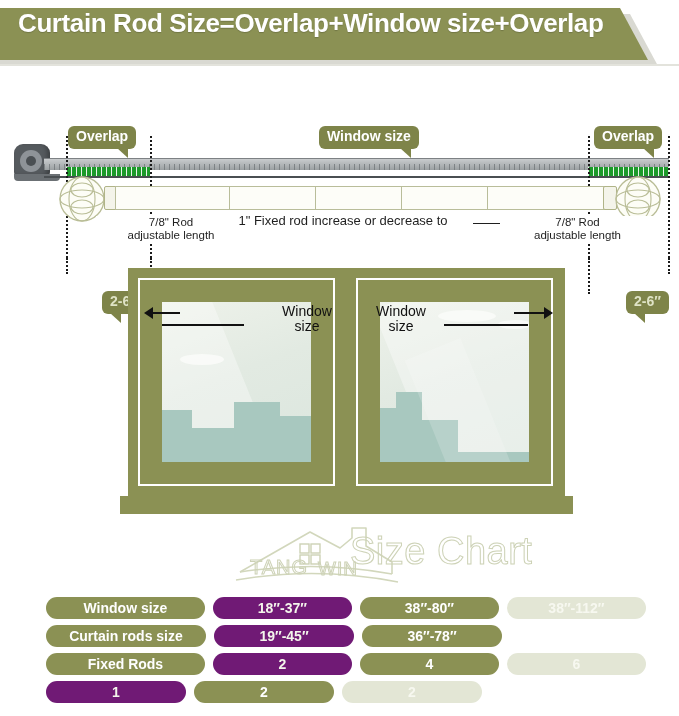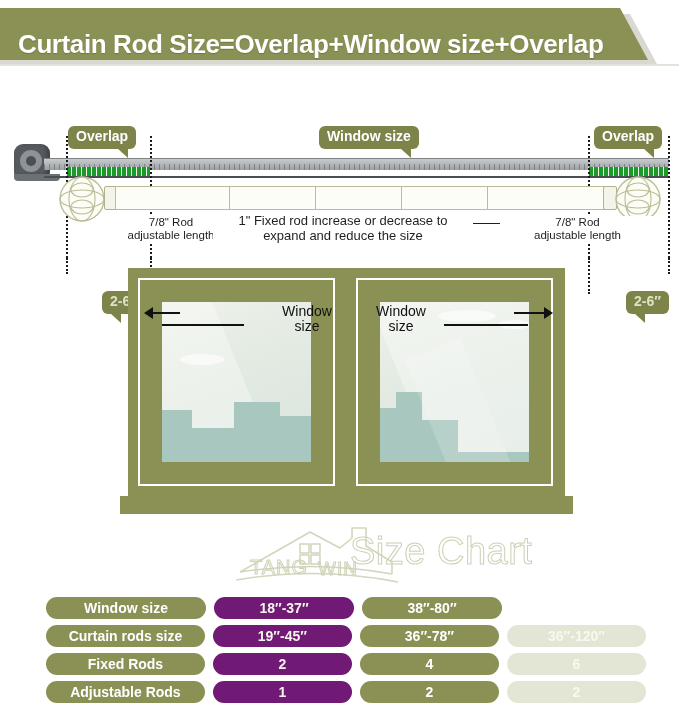--- a/index.html
+++ b/index.html
@@ -17,21 +17,21 @@
   .banner-wrap{position:absolute;left:0;top:8px;width:679px;height:58px;}
   .banner-shadow{
     position:absolute;left:0;top:6px;width:658px;height:52px;
     background:#d9d9d2;
     clip-path:polygon(0 0, 630px 0, 658px 52px, 0 52px);
   }
   .banner{
     position:absolute;left:0;top:0;width:648px;height:52px;
     background:#8b9154;
     clip-path:polygon(0 0, 620px 0, 648px 52px, 0 52px);
-    display:flex;align-items:flex-end;
+    display:flex;align-items:flex-start;
   }
   .banner-title{
     color:#ffffff;
     font-size:26px;
     font-weight:bold;
     letter-spacing:-0.4px;
     padding-left:18px;
     white-space:nowrap;
     text-shadow:0 1px 1px rgba(0,0,0,.18);
   }
@@ -290,21 +290,20 @@
     <div class="dimtick" style="left:234px;top:99px;height:12px;"></div>
     <div class="dimcap" style="left:96px;top:98px;width:150px;background:#fff;">
       <div>7/8" Rod</div>
       <div>adjustable length</div>
     </div>
 
     <div class="dimline" style="left:236px;top:105px;width:30px;"></div>
     <div class="dimline" style="left:440px;top:105px;width:40px;"></div>
     <div class="dimcap big" style="left:213px;top:96px;width:260px;background:#fff;">
       <div>1" Fixed rod  increase or decrease to</div>
-      <div>expand and reduce the size</div>
     </div>
 
     <div class="dimline" style="left:480px;top:105px;width:34px;"></div>
     <div class="dimtick" style="left:514px;top:99px;height:12px;"></div>
     <div class="dimline" style="left:514px;top:105px;width:126px;"></div>
     <div class="dimtick" style="left:639px;top:99px;height:12px;"></div>
     <div class="dimcap" style="left:500px;top:98px;width:155px;background:#fff;">
       <div>7/8" Rod</div>
       <div>adjustable length</div>
     </div>
@@ -386,38 +385,37 @@
     <div class="logo-txt win">WIN</div>
     <div class="logo-txt sizechart">Size Chart</div>
   </div>
 
   <div class="tbl">
 
     <div class="trow">
       <div class="cell hdr">Window size</div>
       <div class="cell alt">18″-37″</div>
       <div class="cell mid">38″-80″</div>
+      <div class="cell alt2">38″-112″</div>
     </div>
 
     <div class="trow">
       <div class="cell hdr">Curtain rods size</div>
       <div class="cell alt">19″-45″</div>
       <div class="cell mid">36″-78″</div>
-      <div class="cell alt2">36″-120″</div>
     </div>
 
     <div class="trow">
       <div class="cell hdr">Fixed Rods</div>
       <div class="cell alt">2</div>
       <div class="cell mid">4</div>
       <div class="cell alt2">6</div>
     </div>
 
     <div class="trow">
-      <div class="cell hdr">Adjustable Rods</div>
       <div class="cell alt">1</div>
       <div class="cell mid">2</div>
       <div class="cell alt2">2</div>
     </div>
 
   </div>
 
 </div>
 
 </body></html>

